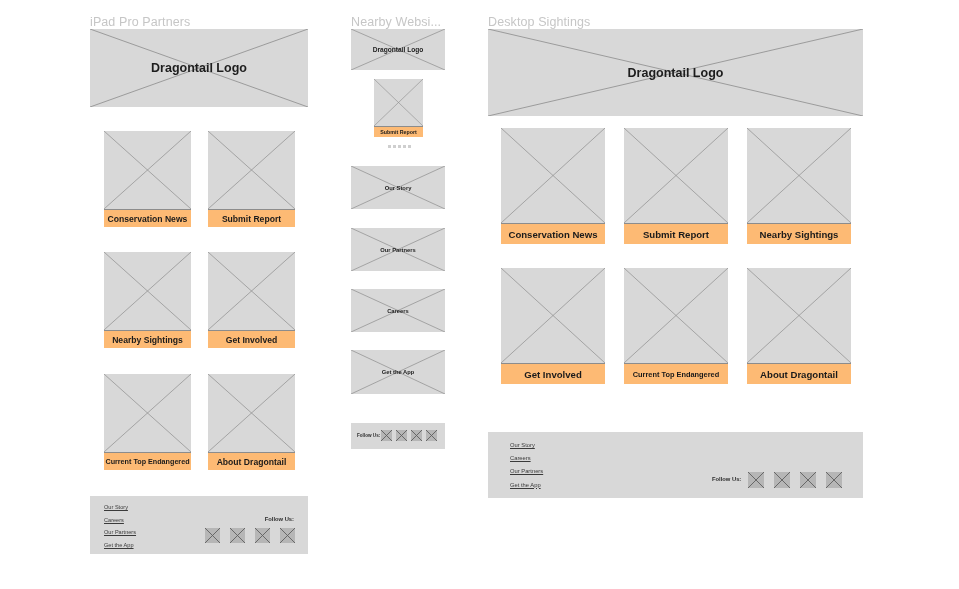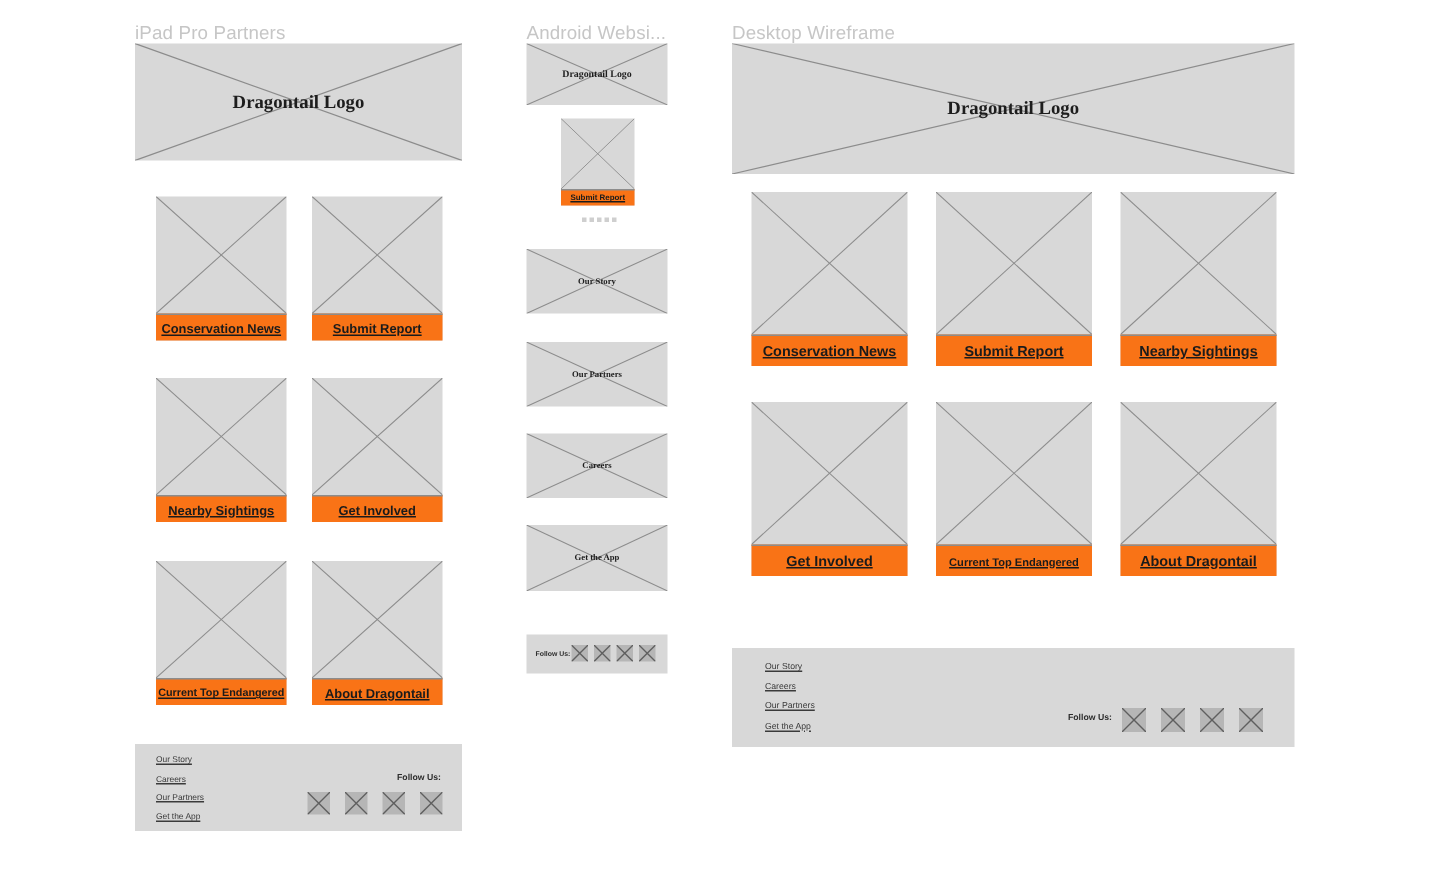--- a/index.html
+++ b/index.html
@@ -38,39 +38,37 @@
   .ph .x svg { width: 100%; height: 100%; display: block; }
   .ph .cap {
     position: absolute;
     left: 0; right: 0;
     display: flex;
     align-items: center;
     justify-content: center;
     color: #1d1d1d;
     font-weight: bold;
     white-space: nowrap;
-    font-family: Liberation Serif, serif;
   }
 
   
   .banner { background: #d8d8d8; }
   .banner .cap { top: 0; bottom: 0; }
 
   
   .card { position: absolute; background: #d8d8d8; box-sizing: border-box; }
   .card .imgarea { position: absolute; left:0; right:0; top:0; }
   .card .imgarea svg { width:100%; height:100%; display:block; }
   .card .labelbar {
     position: absolute; left: 0; right: 0; bottom: 0;
     border-top: 1px solid #8c8c8c;
     display: flex; align-items: center; justify-content: center;
     color: #1b1b1b; font-weight: bold;
-    background: #f97316;
+    background: #fdba74;
     box-sizing: border-box;
-    text-decoration: underline;
   }
 
   
   .footer { position: absolute; background: #d8d8d8; box-sizing: border-box; }
   .footer .links { position: absolute; }
   .footer .flink {
     color: #3a3a3a;
     text-decoration: underline;
     white-space: nowrap;
     display: block;
@@ -195,21 +193,21 @@
       </div>
       <div class="soc" style="width:15px;height:15px;">
         <svg viewBox="0 0 15 15" preserveAspectRatio="none">
             <line x1="0" y1="0" x2="15" y2="15" stroke="#5f5f5f" stroke-width="0.9"></line>
             <line x1="15" y1="0" x2="0" y2="15" stroke="#5f5f5f" stroke-width="0.9"></line>
           </svg>
       </div>
     </div>
   </div>
 
-  <div class="col-title" style="left:351px; top:15px;">Android Websi...</div>
+  <div class="col-title" style="left:351px; top:15px;">Nearby Websi...</div>
 
   <div class="ph banner" style="left:351px; top:29px; width:94px; height:41px;">
     <div class="x">
       <svg viewBox="0 0 94 41" preserveAspectRatio="none">
         <line x1="0" y1="0" x2="94" y2="41" stroke="#8c8c8c" stroke-width="0.7"></line>
         <line x1="94" y1="0" x2="0" y2="41" stroke="#8c8c8c" stroke-width="0.7"></line>
       </svg>
     </div>
     <div class="cap" style="top:0;bottom:0;font-size:6.6px;">Dragontail Logo</div>
   </div>
@@ -295,21 +293,21 @@
       </div>
       <div class="soc" style="width:11px;height:11px;">
         <svg viewBox="0 0 11 11" preserveAspectRatio="none">
             <line x1="0" y1="0" x2="11" y2="11" stroke="#5f5f5f" stroke-width="0.9"></line>
             <line x1="11" y1="0" x2="0" y2="11" stroke="#5f5f5f" stroke-width="0.9"></line>
           </svg>
       </div>
     </div>
   </div>
 
-  <div class="col-title" style="left:488px; top:15px;">Desktop Wireframe</div>
+  <div class="col-title" style="left:488px; top:15px;">Desktop Sightings</div>
 
   <div class="ph banner" style="left:488px; top:29px; width:375px; height:87px;">
     <div class="x">
       <svg viewBox="0 0 375 87" preserveAspectRatio="none">
         <line x1="0" y1="0" x2="375" y2="87" stroke="#8c8c8c" stroke-width="0.8"></line>
         <line x1="375" y1="0" x2="0" y2="87" stroke="#8c8c8c" stroke-width="0.8"></line>
       </svg>
     </div>
     <div class="cap" style="top:0;bottom:0;font-size:12.5px;">Dragontail Logo</div>
   </div>

